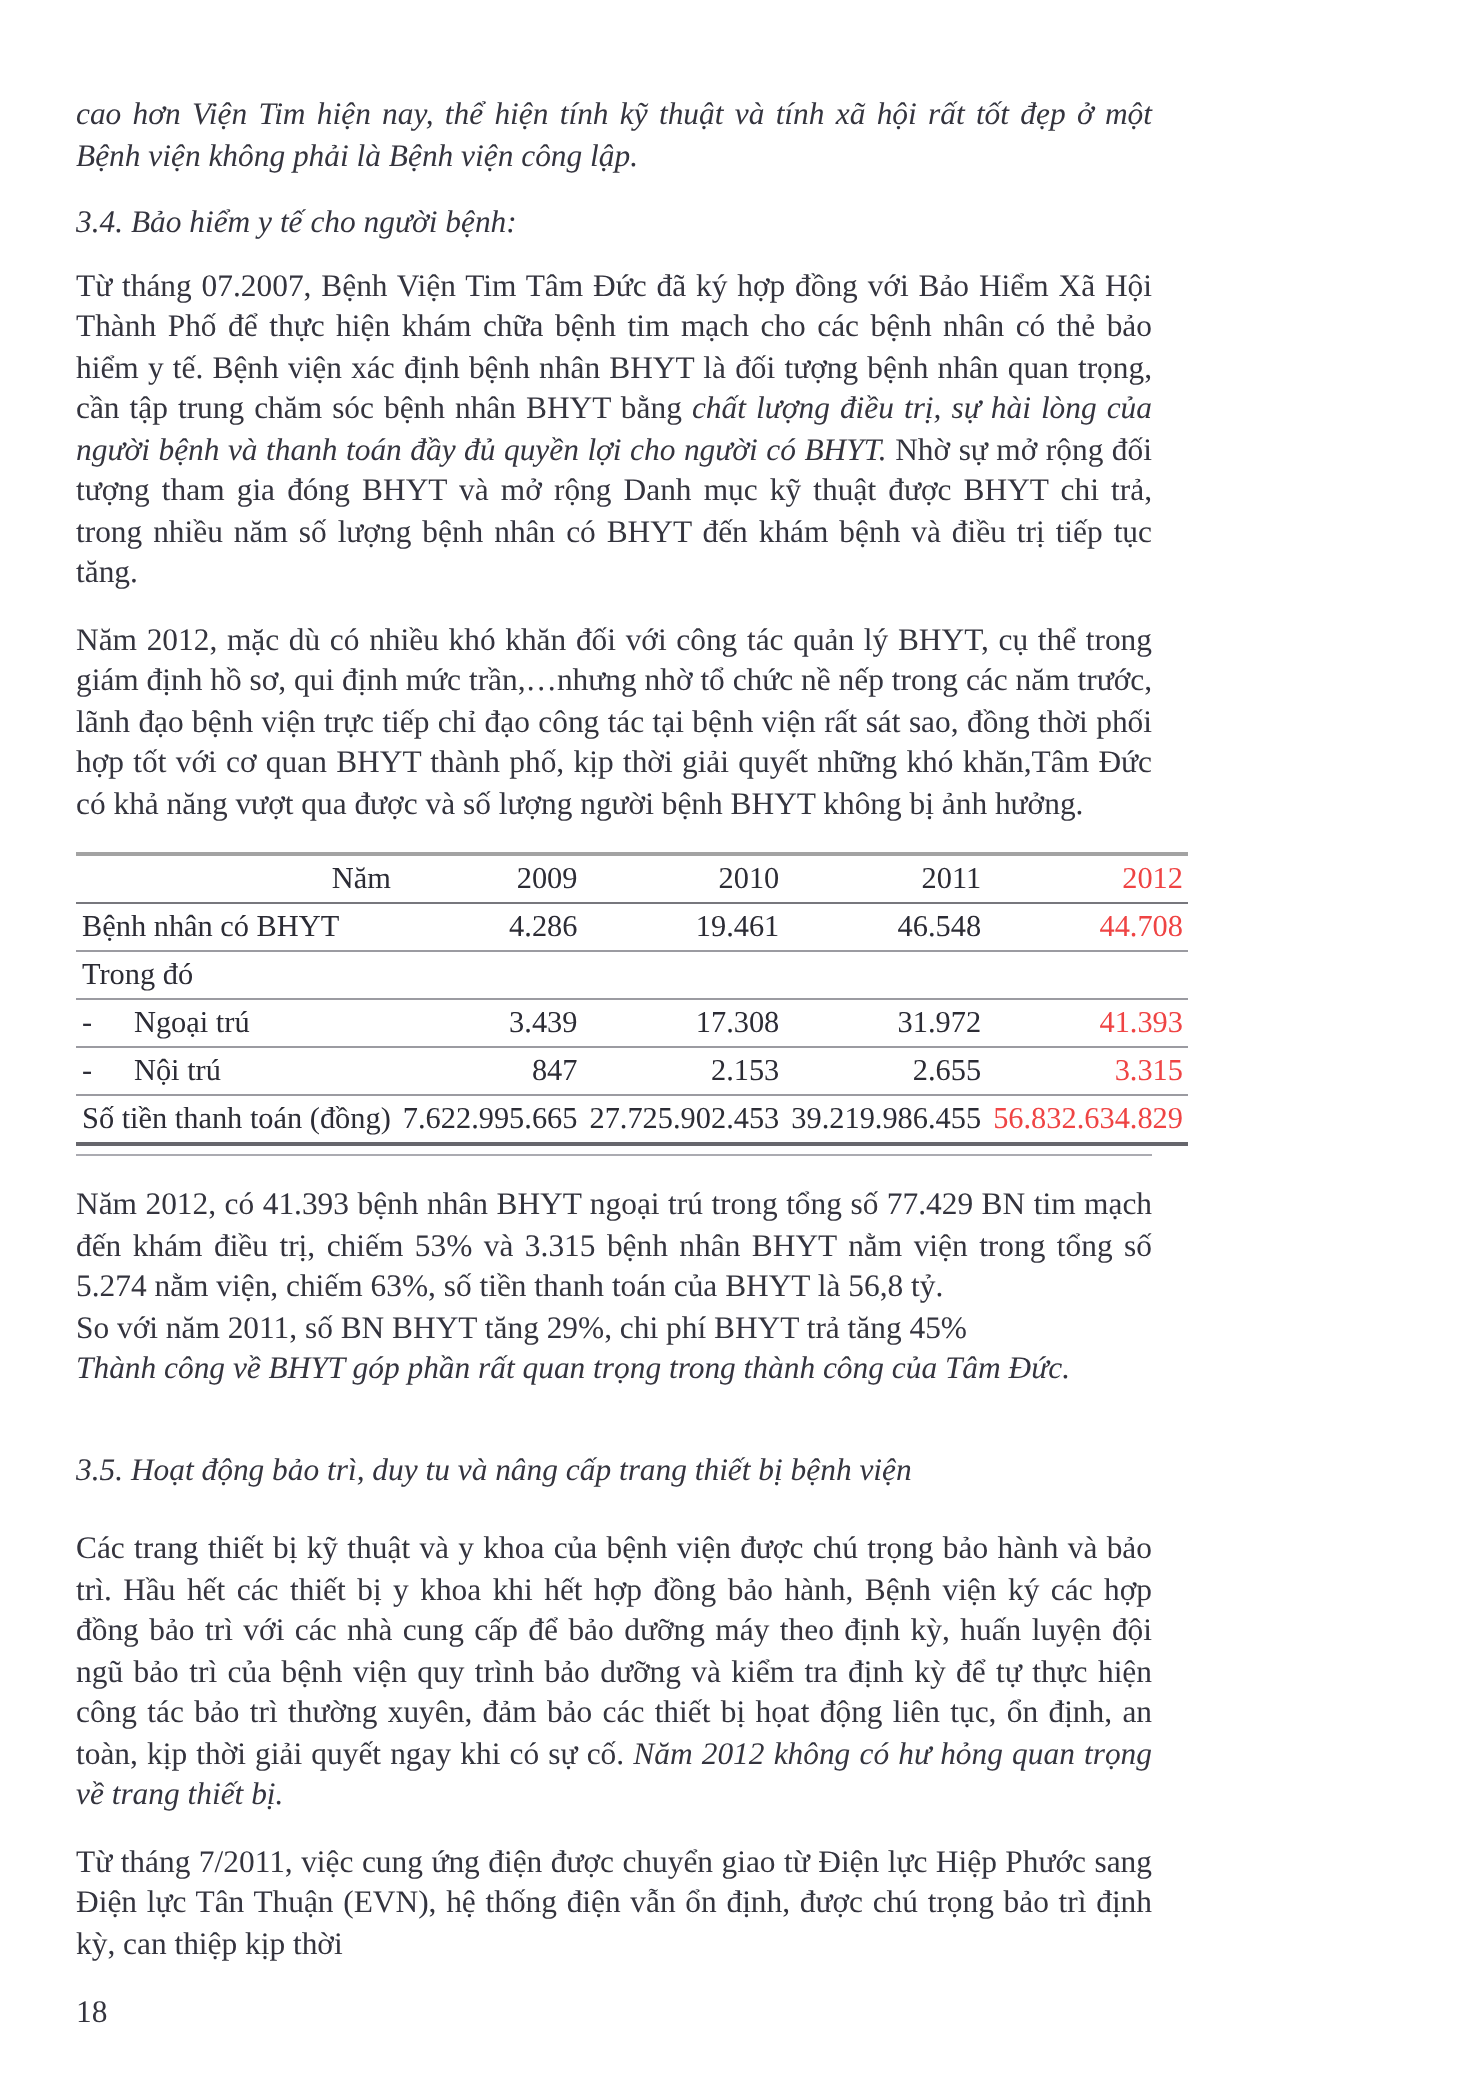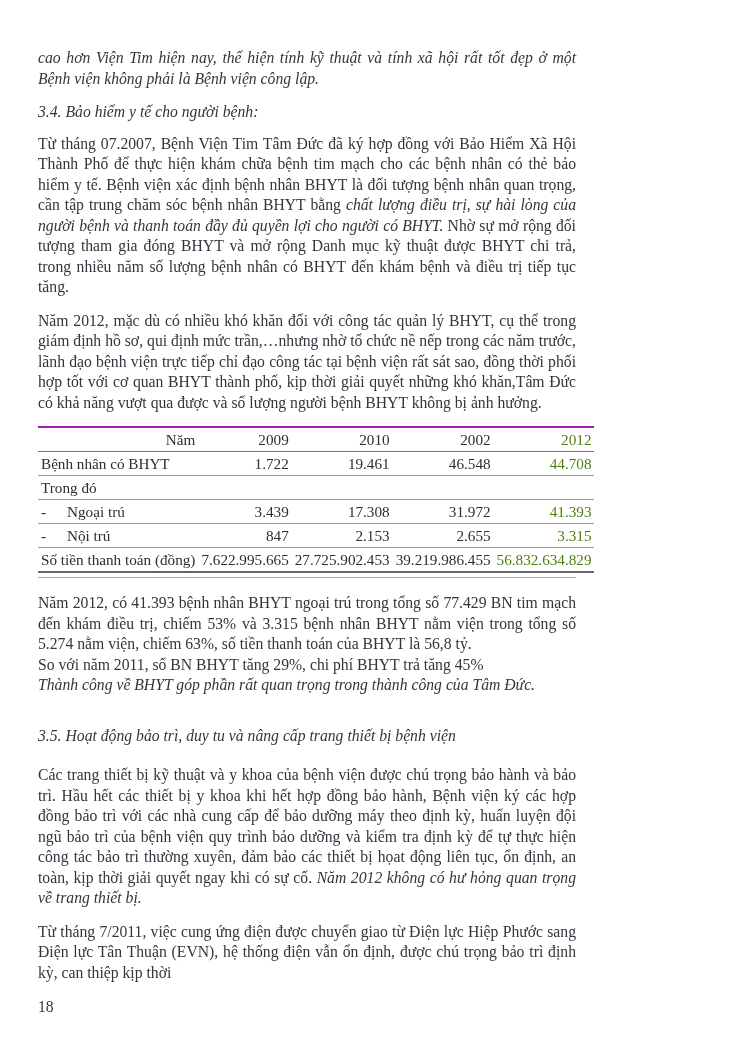--- a/index.html
+++ b/index.html
@@ -35,21 +35,21 @@
     font-size: 15.2px;
     line-height: 19px;
     color: #2c2c35;
   }
   table.bhyt th, table.bhyt td {
     padding: 2px 3px;
     font-weight: normal;
     white-space: nowrap;
   }
   table.bhyt thead tr {
-    border-top: 2px solid #a21caf;
+    border-top: 2px solid #a3a3a3;
     border-bottom: 1.5px solid #77777d;
   }
   table.bhyt tbody tr {
     border-bottom: 1.2px solid #9b9ba1;
   }
   table.bhyt tbody tr.total-row {
     border-bottom: 2px solid #66666c;
   }
   .table-underline {
     border-top: 1px solid #ababb1;
@@ -63,21 +63,21 @@
   .col-y1 { width: 13%; }
   .col-y2 { width: 21%; }
   .col-y3 { width: 17%; }
   .col-y4 { width: 22%; }
   td.lbl-indent1 { padding-left: 24px; }
   td.lbl-indent2 { padding-left: 58px; }
   td.lbl-bullet { padding-left: 32px; }
   td.lbl-total { padding-left: 6px; }
   .dash { display: inline-block; width: 26px; }
   .bold { font-weight: bold; }
-  .red { color: #4d7c0f; }
+  .red { color: #ef4444; }
 
   .page-number {
     margin-top: 14px;
     text-align: left;
     padding-right: 6px;
   }
 </style>
 </head>
 <body>
 
@@ -97,28 +97,28 @@
         <col class="col-y1">
         <col class="col-y2">
         <col class="col-y3">
         <col class="col-y4">
     </colgroup>
     <thead>
       <tr>
         <th class="label-head">Năm</th>
         <th class="year-head">2009</th>
         <th class="year-head">2010</th>
-        <th class="year-head">2002</th>
+        <th class="year-head">2011</th>
         <th class="year-head red">2012</th>
       </tr>
     </thead>
     <tbody>
       <tr>
         <td class="lbl-indent1">Bệnh nhân có BHYT</td>
-        <td class="num">1.722</td>
+        <td class="num">4.286</td>
         <td class="num">19.461</td>
         <td class="num">46.548</td>
         <td class="num red">44.708</td>
       </tr>
       <tr>
         <td class="lbl-indent2">Trong đó</td>
         <td class="num"></td>
         <td class="num"></td>
         <td class="num"></td>
         <td class="num"></td>

